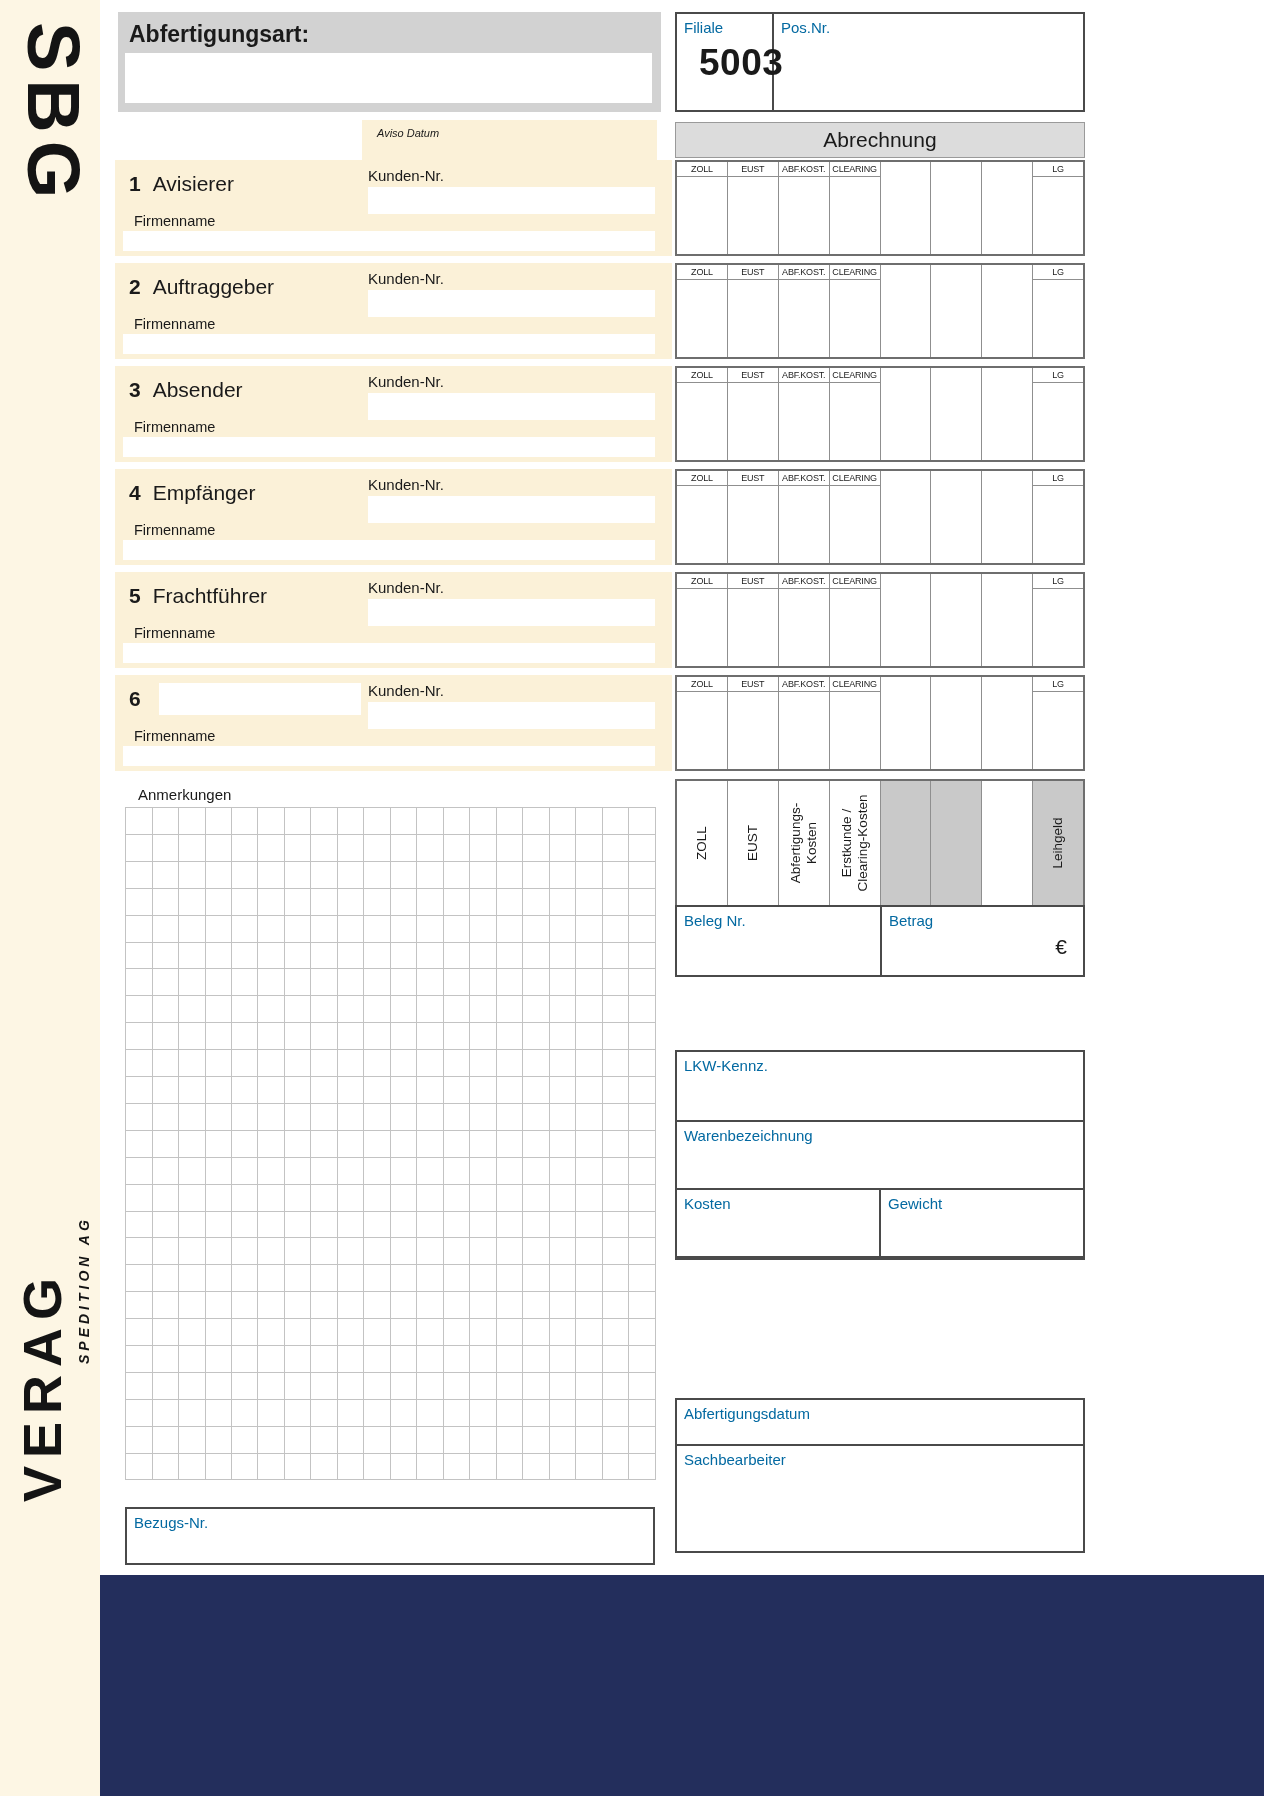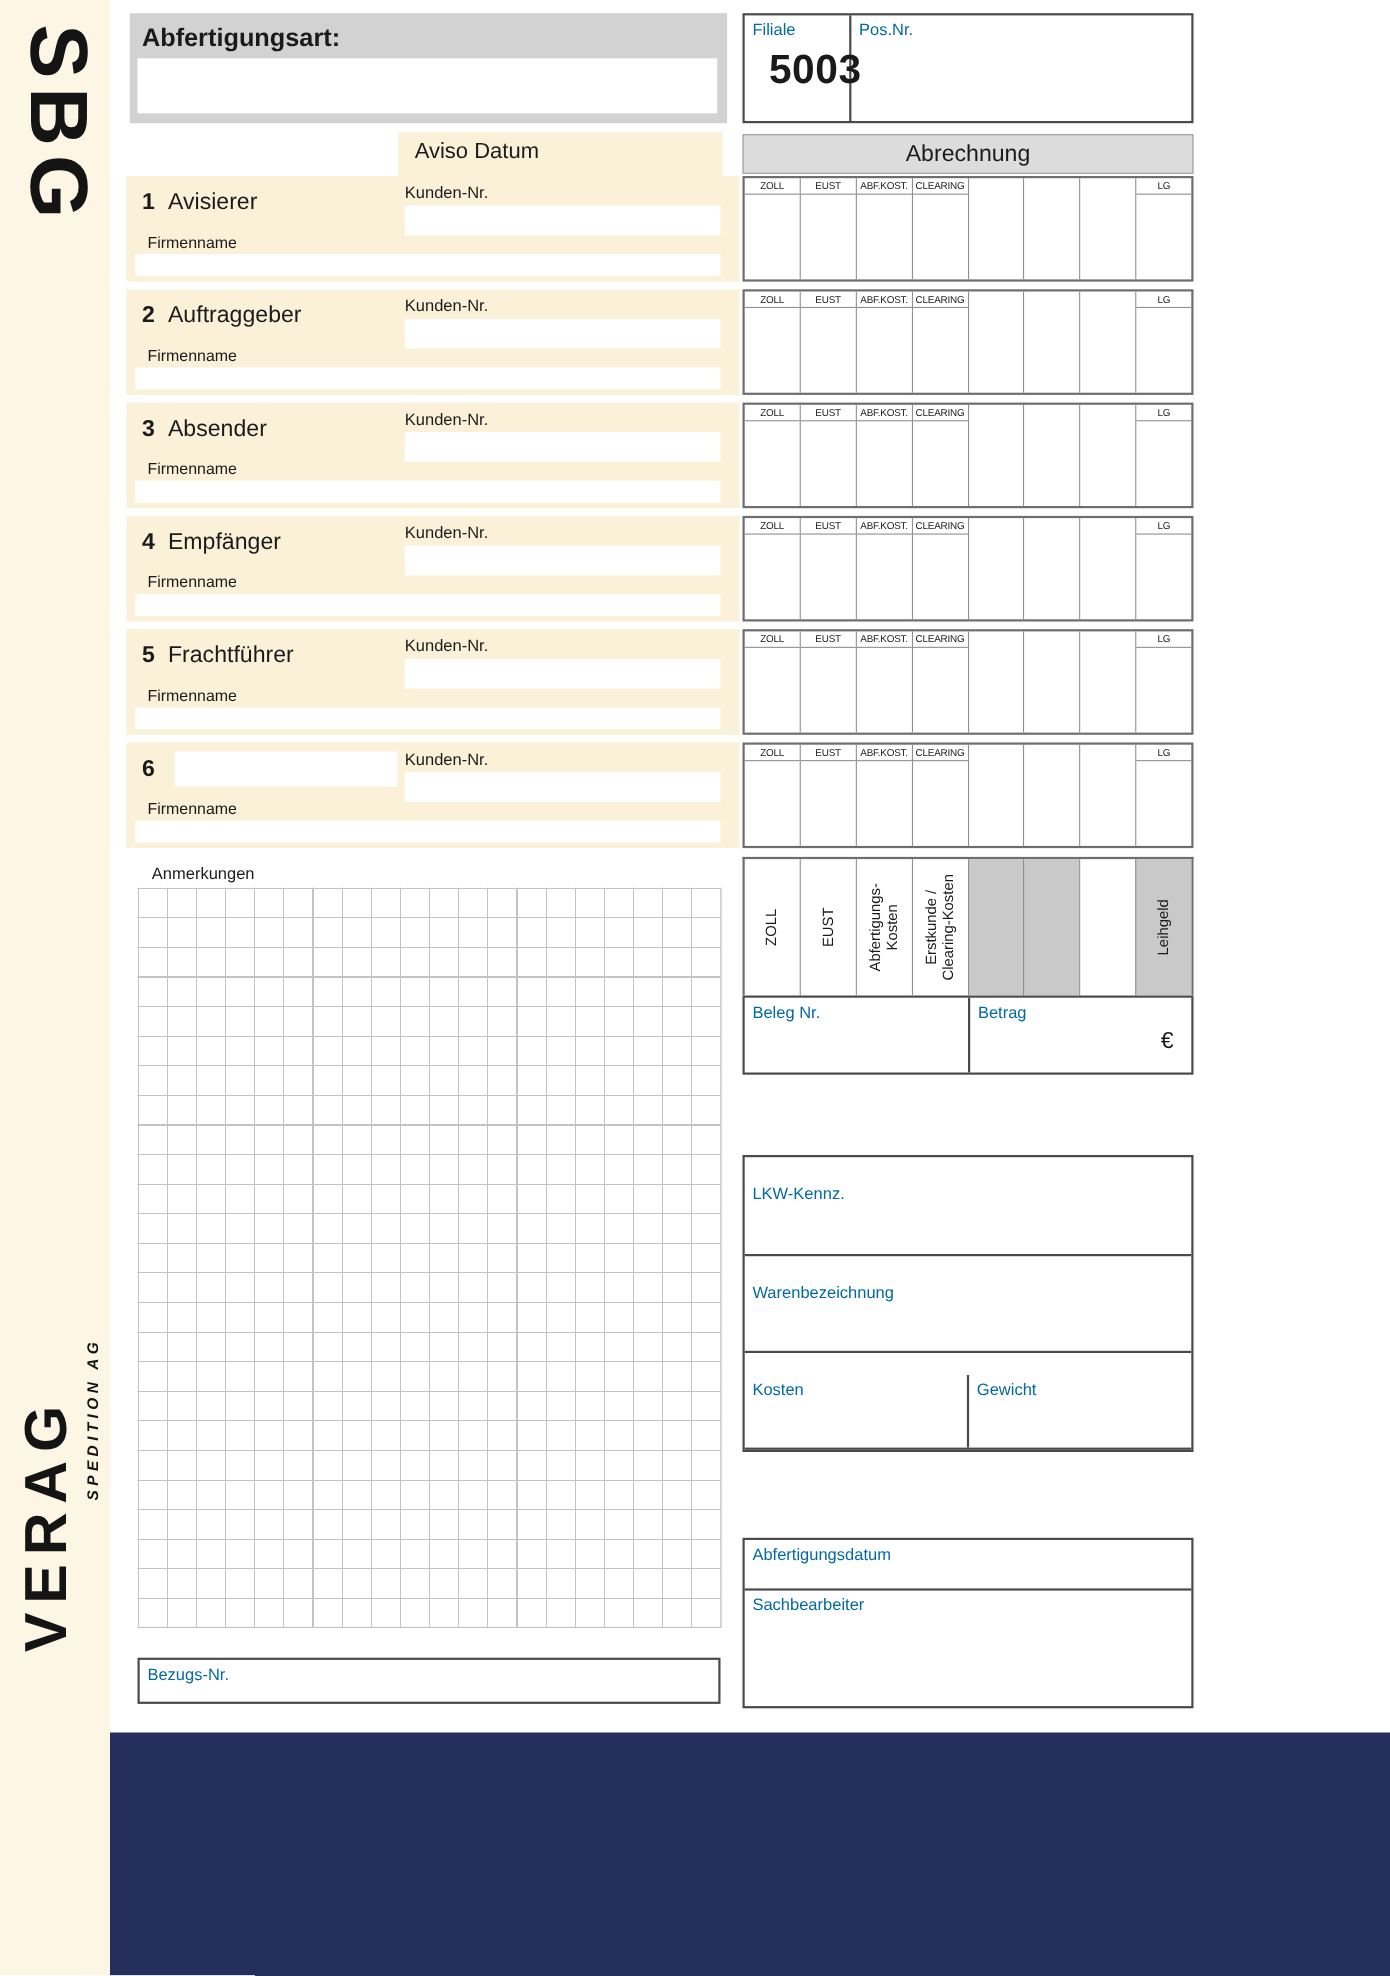--- a/index.html
+++ b/index.html
@@ -29,21 +29,21 @@
   .abfart-label { padding:9px 0 0 11px; font-size:23px; font-weight:700; }
   .abfart-input { position:absolute; left:7px; right:9px; top:41px; bottom:9px; background:#fff; }
 
   .filiale-panel { position:absolute; left:675px; top:12px; width:410px; height:100px; border:2px solid var(--line-dark,#4a4a4a); background:#fff; display:flex; }
   .filiale-cell { width:97px; border-right:2px solid var(--line-dark,#4a4a4a); position:relative; }
   .posnr-cell { flex:1; position:relative; }
   .cell-label { padding:5px 0 0 7px; font-size:15px; color:#0369a1; }
   .filiale-value { font-size:37px; font-weight:700; padding:6px 0 0 22px; letter-spacing:0.5px; }
 
   .aviso-strip { position:absolute; left:362px; top:120px; width:295px; height:40px; background:var(--cream,#fbf1d8); }
-  .aviso-label { padding:7px 0 0 15px; font-size:20px; }
+  .aviso-label { padding:7px 0 0 15px; font-size:11px;font-style:italic; }
 
   .abrechnung-title {
     position:absolute; left:675px; top:122px; width:410px; height:36px; background:var(--header-gray,#dcdcdc);
     border:1px solid #9a9a9a; text-align:center; line-height:34px; font-size:21px;
   }
 
   
   .party { position:absolute; left:115px; width:970px; height:96px; }
   .party-left { position:absolute; left:0; top:0; width:557px; height:96px; background:var(--cream,#fbf1d8); }
   .party-title { position:absolute; left:14px; top:12px; font-size:21px; white-space:nowrap; }
@@ -82,33 +82,33 @@
   .anm-grid {
     position:absolute; left:125px; top:807px; width:531px; height:673px; background:#fff;
     background-image:
       repeating-linear-gradient(to right, var(--line-light,#c3c3c3) 0 1px, transparent 1px 26.5px),
       repeating-linear-gradient(to bottom, var(--line-light,#c3c3c3) 0 1px, transparent 1px 26.9px);
     border-right:1px solid var(--line-light,#c3c3c3); border-bottom:1px solid var(--line-light,#c3c3c3);
   }
 
   
   .lkw-block { position:absolute; left:675px; top:1050px; width:410px; border:2px solid var(--line-dark,#4a4a4a); background:#fff; }
-  .lkw-row { position:relative; height:68px; border-bottom:2px solid var(--line-dark,#4a4a4a);margin-top:20px; }
+  .lkw-row { position:relative; height:68px; border-bottom:2px solid var(--line-dark,#4a4a4a); }
   .lkw-row.lkw-kennz { height:70px; }
   .lkw-row.last { border-bottom:none; }
   .lkw-row.split { display:flex; }
   .half { flex:1; position:relative; }
   .half.left { border-right:2px solid var(--line-dark,#4a4a4a); }
 
   
   .proc-block { position:absolute; left:675px; top:1398px; width:410px; border:2px solid var(--line-dark,#4a4a4a); background:#fff; }
   .proc-row.datum { height:46px; border-bottom:2px solid var(--line-dark,#4a4a4a); position:relative; }
   .proc-row.sach { height:105px; position:relative; }
 
-  .bezugs-box { position:absolute; left:125px; top:1507px; width:530px; height:42px; border:2px solid var(--line-dark,#4a4a4a); background:#fff; }
+  .bezugs-box { position:absolute; left:125px; top:1507px; width:530px; height:58px; border:2px solid var(--line-dark,#4a4a4a); background:#fff; }
 
   .bottom-bar { position:absolute; left:100px; top:1575px; width:1164px; height:221px; background:var(--navy,#232e5c); }
 </style>
 </head>
 <body>
 
 <div class="page">
 
   <div class="sidebar"></div>
   <div class="sbg-logo">SBG</div>

